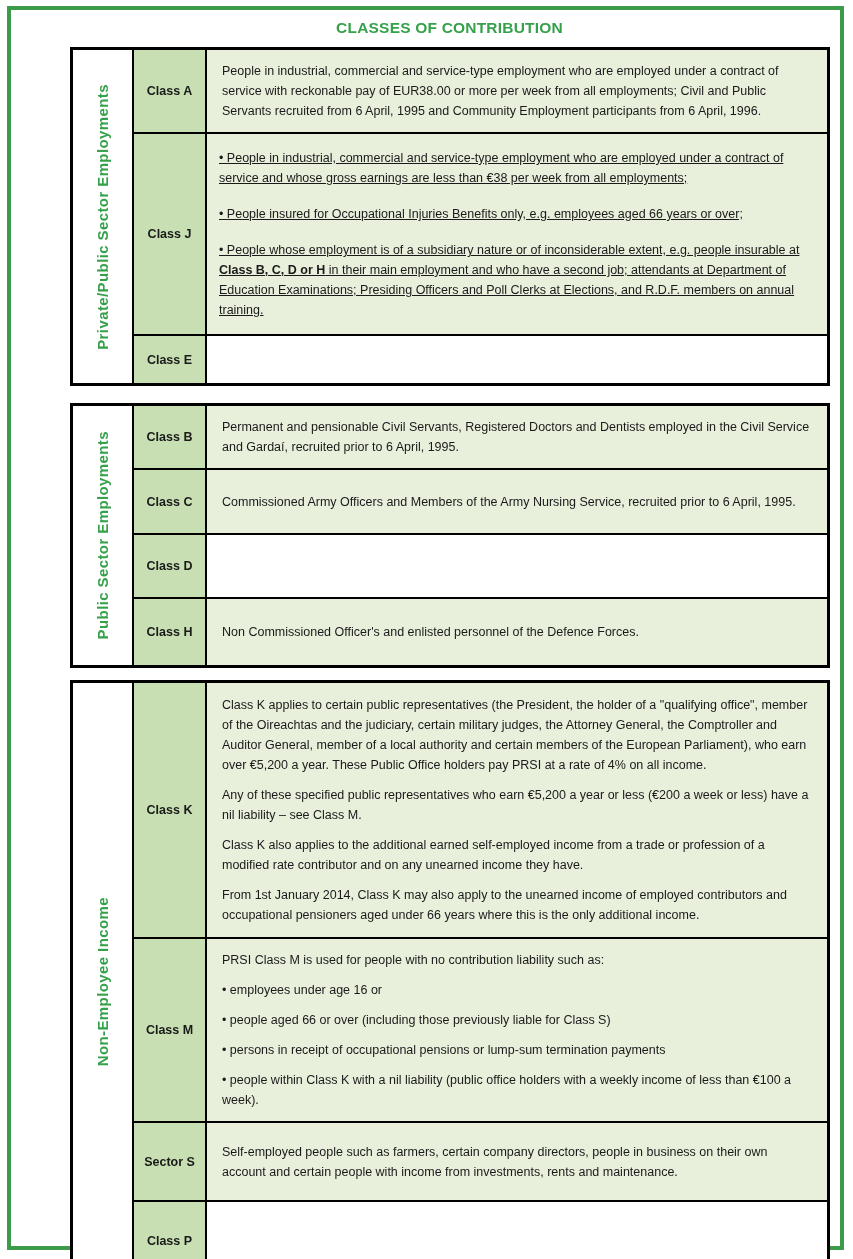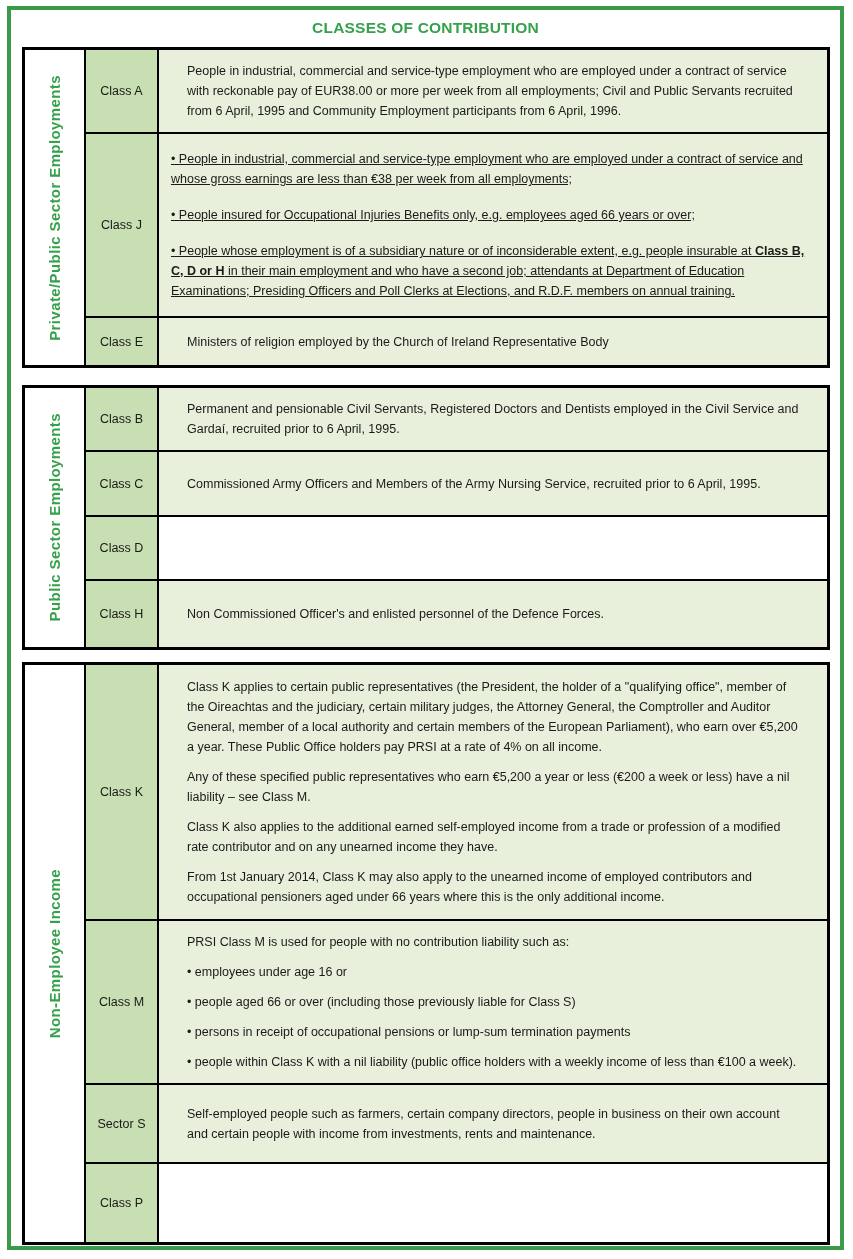--- a/index.html
+++ b/index.html
@@ -17,20 +17,21 @@
     background:#ffffff;
     font-family:"Liberation Sans",sans-serif;
     color:var(--ink);
     position:relative;
   }
   .frame{
     position:absolute;
     left:7px;top:6px;right:9px;bottom:9px;
     border:4px solid var(--frame);
     background:#fff;
+    padding-left:48px;
   }
   .title{
     text-align:center;
     font-size:15.5px;
     font-weight:bold;
     color:var(--accent);
     margin:9px 0 10px 0;
     letter-spacing:.2px;
   }
   .section{
@@ -58,30 +59,30 @@
     white-space:nowrap;
   }
   .rows{flex:1;display:flex;flex-direction:column;}
   .row{display:flex;}
   .row + .row{border-top:2px solid var(--tbl);}
   .class-cell{
     width:73px;flex:0 0 73px;
     background:var(--class-bg);
     border-right:2px solid var(--tbl);
     display:flex;align-items:center;justify-content:center;
-    font-weight:normal;font-size:12.5px;
+    font-weight:bold;font-size:12.5px;
   }
   .desc-cell{
     flex:1;
     background:var(--desc-bg);
     padding:6px 12px;
     display:flex;flex-direction:column;justify-content:center;
   }
   .desc-cell p{
-    margin:5px 16px;
+    margin:5px 3px;
     font-size:12.5px;
     line-height:20px;
   }
   .desc-cell.spread p{margin:8px 0;text-decoration:underline;}
   b{font-weight:bold;}
 </style>
 </head>
 <body>
 
 <div class="frame">
@@ -108,23 +109,20 @@
         <div class="desc-cell spread">
           <p>• People in industrial, commercial and service-type employment who are employed under a contract of service and whose gross earnings are less than €38 per week from all employments;</p>
           <p>• People insured for Occupational Injuries Benefits only, e.g. employees aged 66 years or over;</p>
           <p><span>• People whose employment is of a subsidiary nature or of inconsiderable extent, e.g. people insurable at </span><b>Class B, C, D or H</b><span> in their main employment and who have a second job; attendants at Department of Education Examinations; Presiding Officers and Poll Clerks at Elections, and R.D.F. members on annual training.</span></p>
         </div>
       </div>
       <div class="row" style="min-height:49px">
         <div class="class-cell">
           <span>Class E</span>
         </div>
-        <div class="desc-cell">
-          <p>Ministers of religion employed by the Church of Ireland Representative Body</p>
-        </div>
       </div>
     </div>
   </div>
 
   <div class="section gap-sm">
     <div class="vlabel-cell">
       <span class="vlabel">Public Sector Employments</span>
     </div>
     <div class="rows">
       <div class="row" style="min-height:62px">

